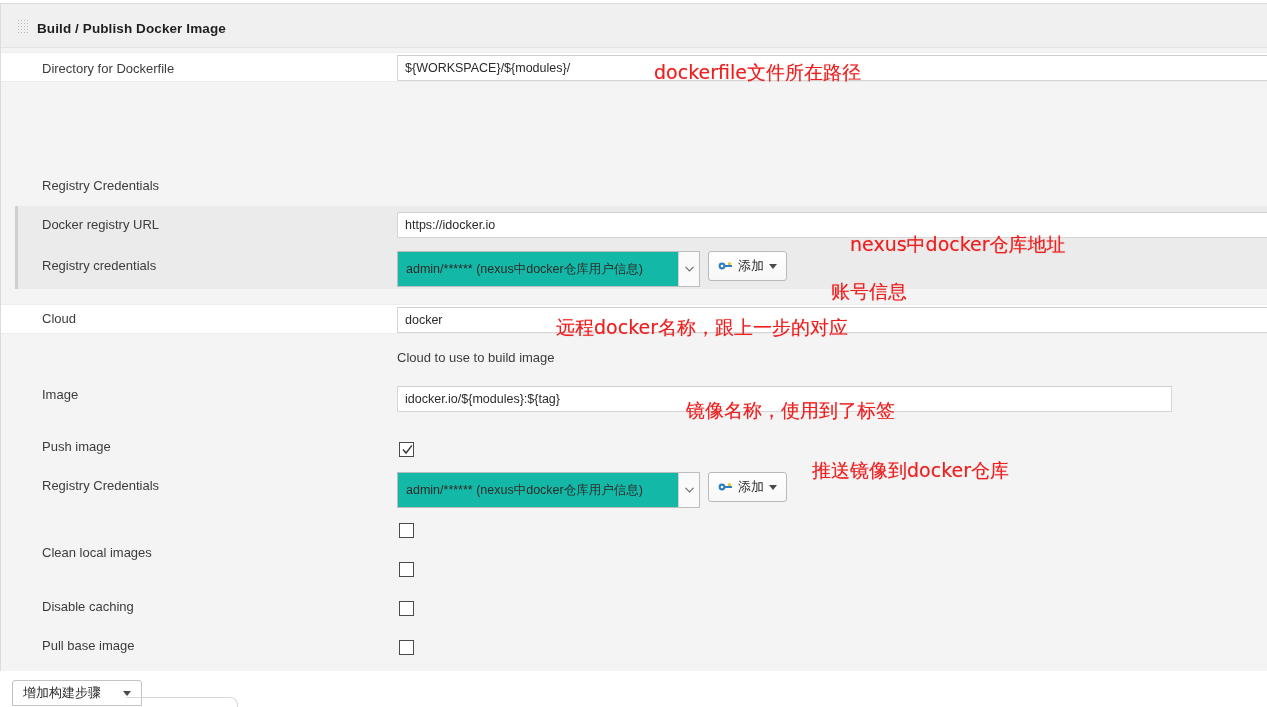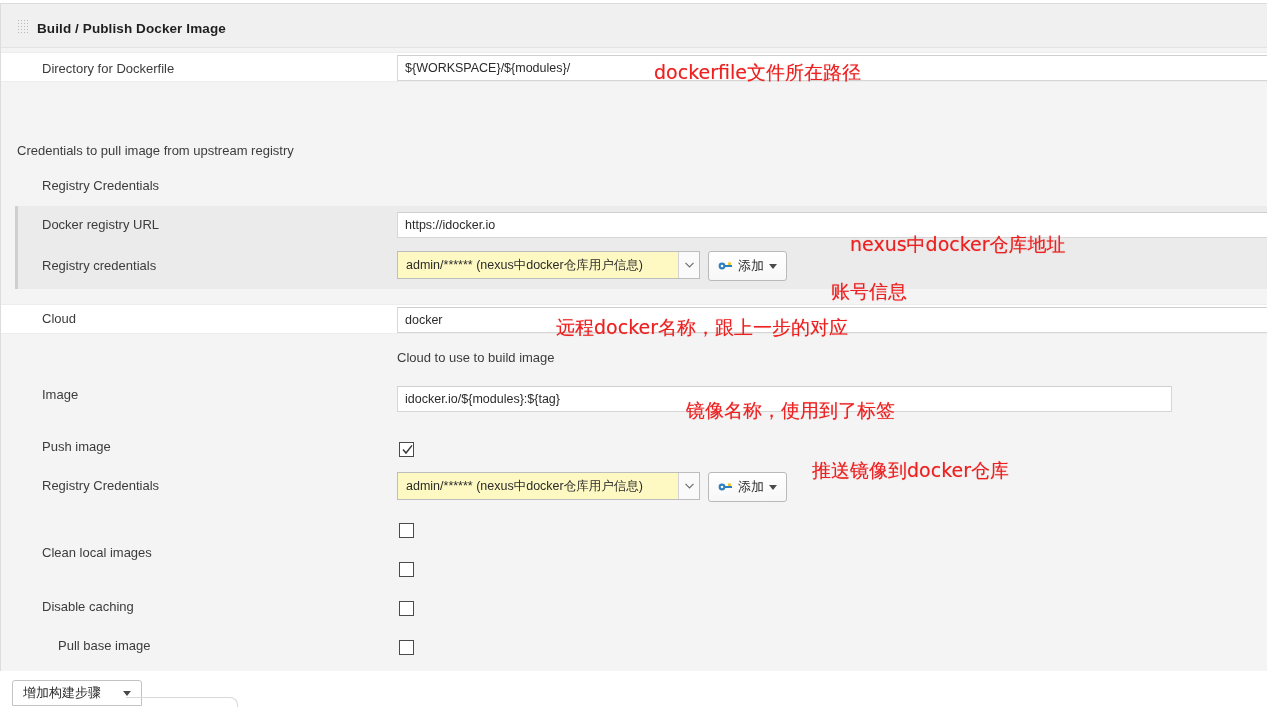--- a/index.html
+++ b/index.html
@@ -118,23 +118,23 @@
     width: 1253px;
     height: 83px;
     background: #ebebeb;
     border-left: 3px solid #cfcfcf;
     box-sizing: border-box;
   }
 
   
   .select-wrap {
     position: absolute;
-    height: 28px;
-    box-sizing: border-box;
-    background: #fef9c3;
+    height: 36px;
+    box-sizing: border-box;
+    background: #14b8a6;
     border: 1px solid #bdbdbd;
     display: flex;
     align-items: stretch;
   }
   .select-text {
     flex: 1 1 auto;
     display: flex;
     align-items: center;
     padding-left: 8px;
     font-size: 12.5px;
@@ -244,21 +244,20 @@
   <div id="panel-header">
     <div class="grip"></div>
     <div id="panel-title">Build / Publish Docker Image</div>
   </div>
 
   <div class="white-row" style="top:48px;height:30px;"></div>
 
   <div class="label" style="left:41px; top:57px;">Directory for Dockerfile</div>
   <input class="textfield overflow-right" style="left: 396px; top: 51px;" value="${WORKSPACE}/${modules}/">
 
-  <div class="section-label" style="left:16px; top:139px;">Credentials to pull image from upstream registry</div>
   <div class="label" style="left:41px; top:174px;">Registry Credentials</div>
 
   <div id="cred-block"></div>
 
   <div class="label" style="left:41px; top:213px;">Docker registry URL</div>
   <input class="textfield overflow-right" style="left: 396px; top: 208px;" value="https://idocker.io">
 
   <div class="label" style="left:41px; top:254px;">Registry credentials</div>
 
   <div class="select-wrap" style="left:396px; top:247px; width:303px;">
@@ -323,21 +322,21 @@
   </div>
 
   <div class="label" style="left:41px; top:517px;margin-top:24px;">Clean local images</div>
   <div class="cbox" style="left:398px; top:519px;"></div>
 
   <div class="cbox" style="left:398px; top:558px;"></div>
 
   <div class="label" style="left:41px; top:595px;text-align:right;">Disable caching</div>
   <div class="cbox" style="left:398px; top:597px;"></div>
 
-  <div class="label" style="left:57px; top:634px;">Pull base image</div>
+  <div class="label" style="left:41px; top:634px;">Pull base image</div>
   <div class="cbox" style="left:398px; top:636px;"></div>
 
 </div>
 
 <div class="annot" style="left:654px; top:60px;">dockerfile文件所在路径</div>
 <div class="annot" style="left:850px; top:232px;">nexus中docker仓库地址</div>
 <div class="annot" style="left:831px; top:279px;">账号信息</div>
 <div class="annot" style="left:556px; top:315px;">远程docker名称，跟上一步的对应</div>
 <div class="annot" style="left:686px; top:398px;">镜像名称，使用到了标签</div>
 <div class="annot" style="left:812px; top:458px;">推送镜像到docker仓库</div>

